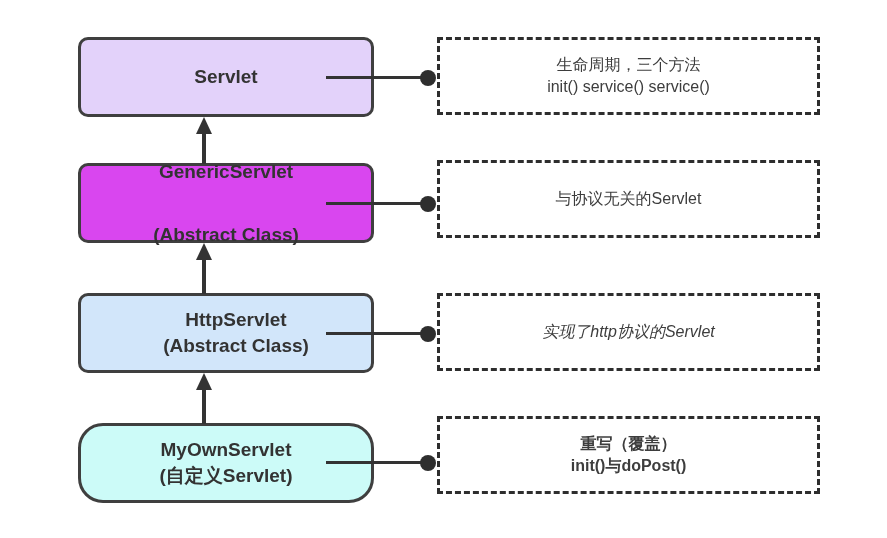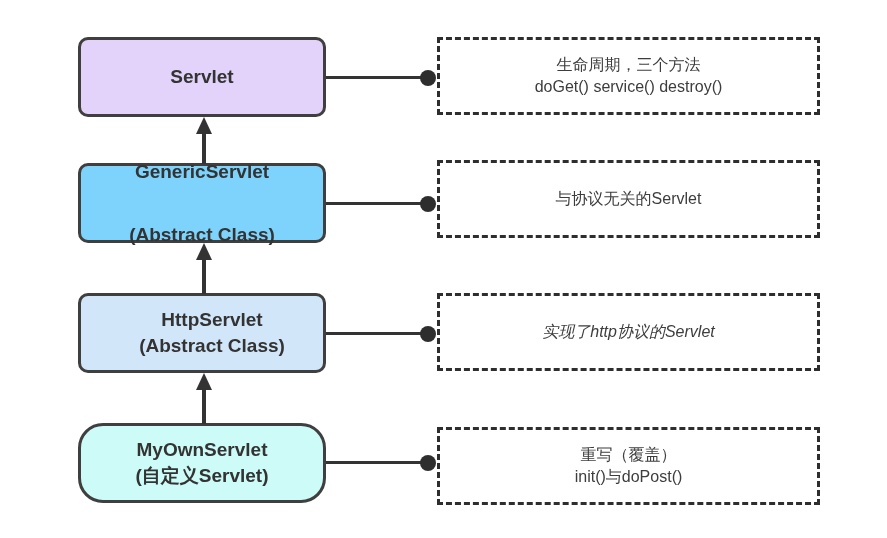--- a/index.html
+++ b/index.html
@@ -4,41 +4,41 @@
 <style>
   html,body{margin:0;padding:0;}
   body{
     width:887px;height:538px;background:#ffffff;position:relative;overflow:hidden;
     font-family:"Liberation Sans","DejaVu Sans",sans-serif;
   }
   .canvas{position:absolute;left:0;top:0;width:887px;height:538px;}
 
   
   .node{
-    position:absolute;left:78px;width:248px;height:80px;box-sizing:border-box;
+    position:absolute;left:78px;width:296px;height:80px;box-sizing:border-box;
     border:3px solid #3f3f3f;border-radius:10px;
     display:flex;flex-direction:column;justify-content:center;align-items:center;
     color:#333333;font-weight:bold;font-size:19px;line-height:1.35;
   }
   .node-0{top:37px;}
   .node-1{top:163px;}
   .node-2{top:293px;}
   .node-3{top:423px;border-radius:25px;}
 
   
   .note{
     position:absolute;left:437px;width:383px;height:78px;box-sizing:border-box;
     border:3px dashed #2e2e2e;
     display:flex;flex-direction:column;justify-content:center;align-items:center;
     color:#3d3d3d;font-size:16px;line-height:1.4;text-align:center;
   }
   .note-0{top:37px;}
   .note-1{top:160px;}
   .note-2{top:293px;font-style:italic;}
-  .note-3{top:427px;}
+  .note-3{top:416px;font-weight:bold;}
 
   
   .connector{position:absolute;left:326px;width:102px;height:3px;background:#333333;}
   .connector .dot{
     position:absolute;right:-8px;top:-6.5px;width:16px;height:16px;border-radius:50%;
     background:#2e2e2e;
   }
   .conn-0{top:76px;}
   .conn-1{top:202px;}
   .conn-2{top:332px;}
@@ -57,21 +57,21 @@
   .arrow-2{top:373px;} .arrow-2 .shaft{height:34px;}
 </style>
 </head>
 <body>
 
 <div class="canvas">
 
   <div class="node node-0" style="background-color: rgb(227, 210, 250);">
     <div>Servlet</div>
   </div>
-  <div class="node node-1" style="background-color: #7dd3fc; gap: 37px;">
+  <div class="node node-1" style="background-color: #d946ef; gap: 37px;">
     <div>GenericServlet</div>
     <div>(Abstract Class)</div>
   </div>
   <div class="node node-2" style="background-color: rgb(210, 230, 250); padding-left: 20px;">
     <div>HttpServlet</div>
     <div>(Abstract Class)</div>
   </div>
   <div class="node node-3" style="background-color: rgb(204, 251, 248);">
     <div>MyOwnServlet</div>
     <div>(自定义Servlet)</div>
@@ -98,21 +98,21 @@
   </div>
   <div class="connector conn-2">
     <div class="dot"></div>
   </div>
   <div class="connector conn-3">
     <div class="dot"></div>
   </div>
 
   <div class="note note-0">
     <div>生命周期，三个方法</div>
-    <div>doGet() service() destroy()</div>
+    <div>init() service() service()</div>
   </div>
   <div class="note note-1">
     <div>与协议无关的Servlet</div>
     <div></div>
   </div>
   <div class="note note-2">
     <div>实现了http协议的Servlet</div>
     <div></div>
   </div>
   <div class="note note-3">

